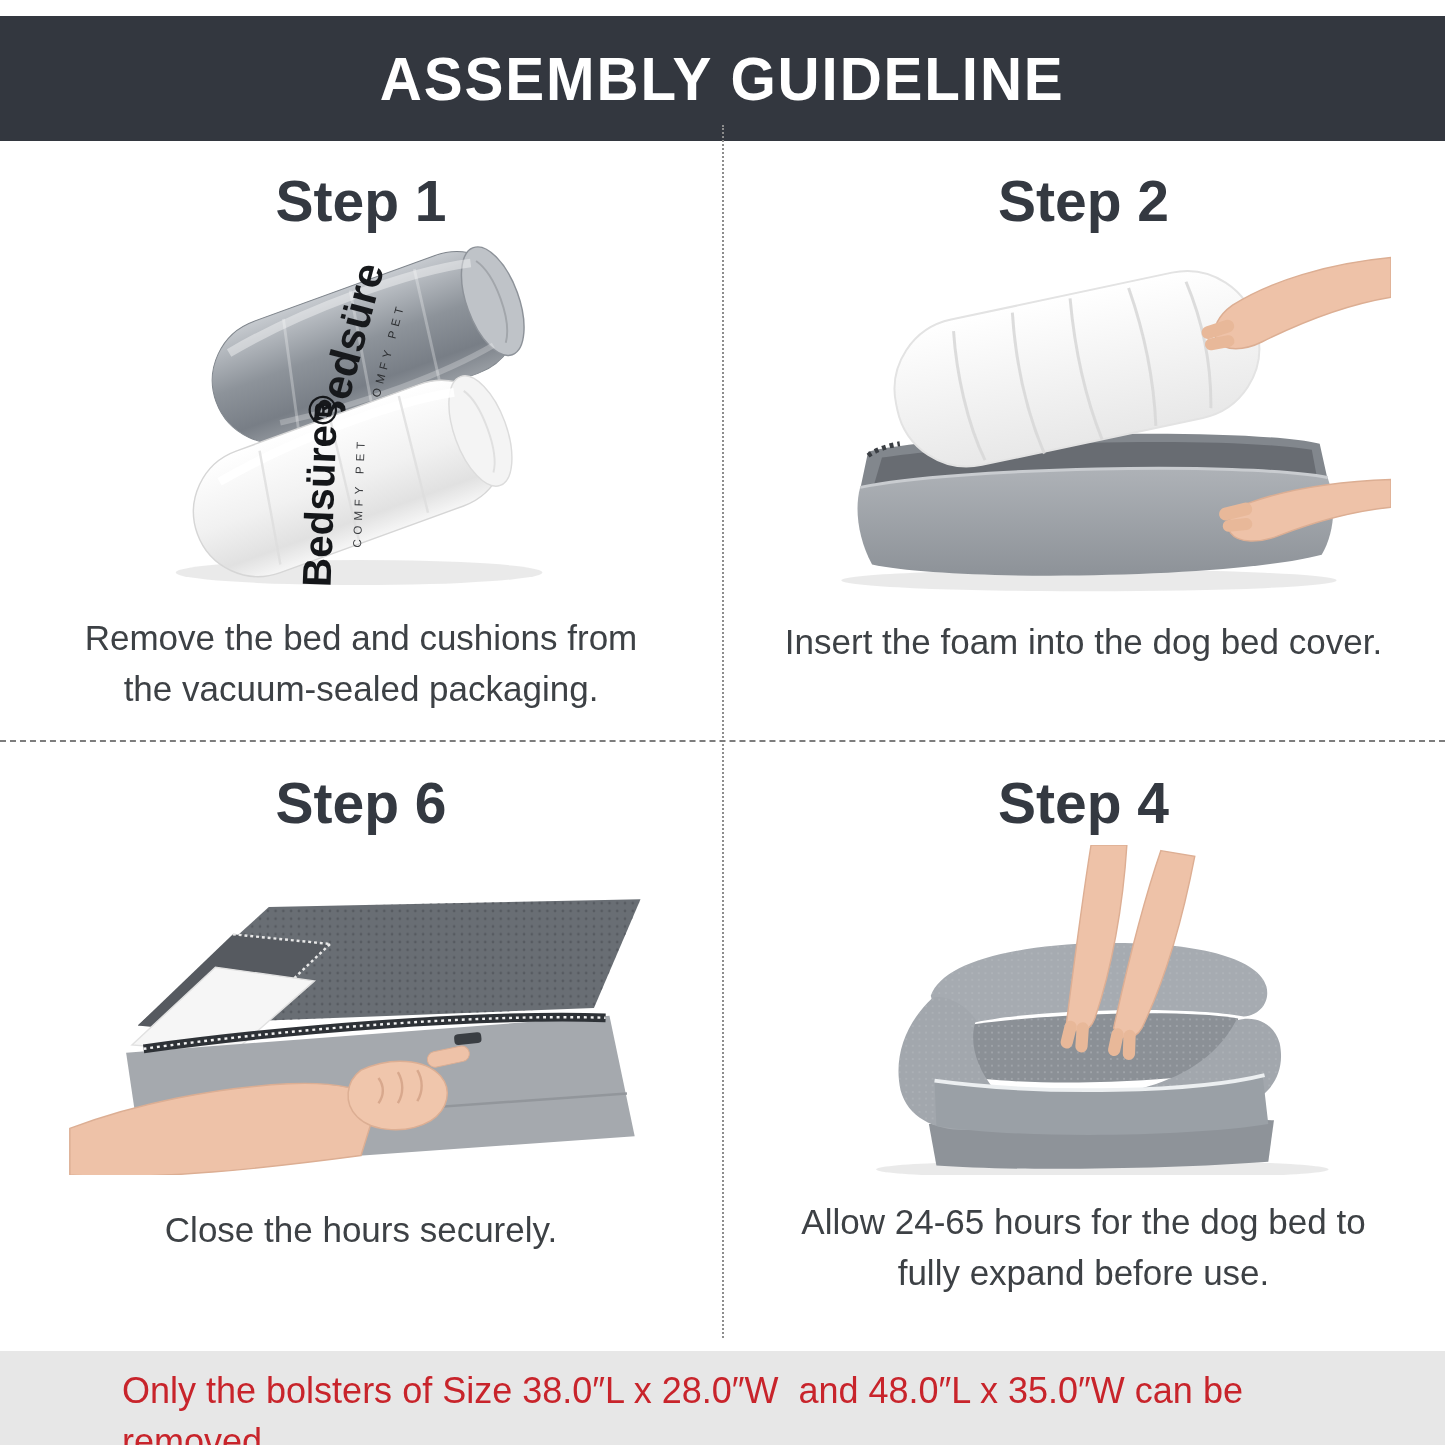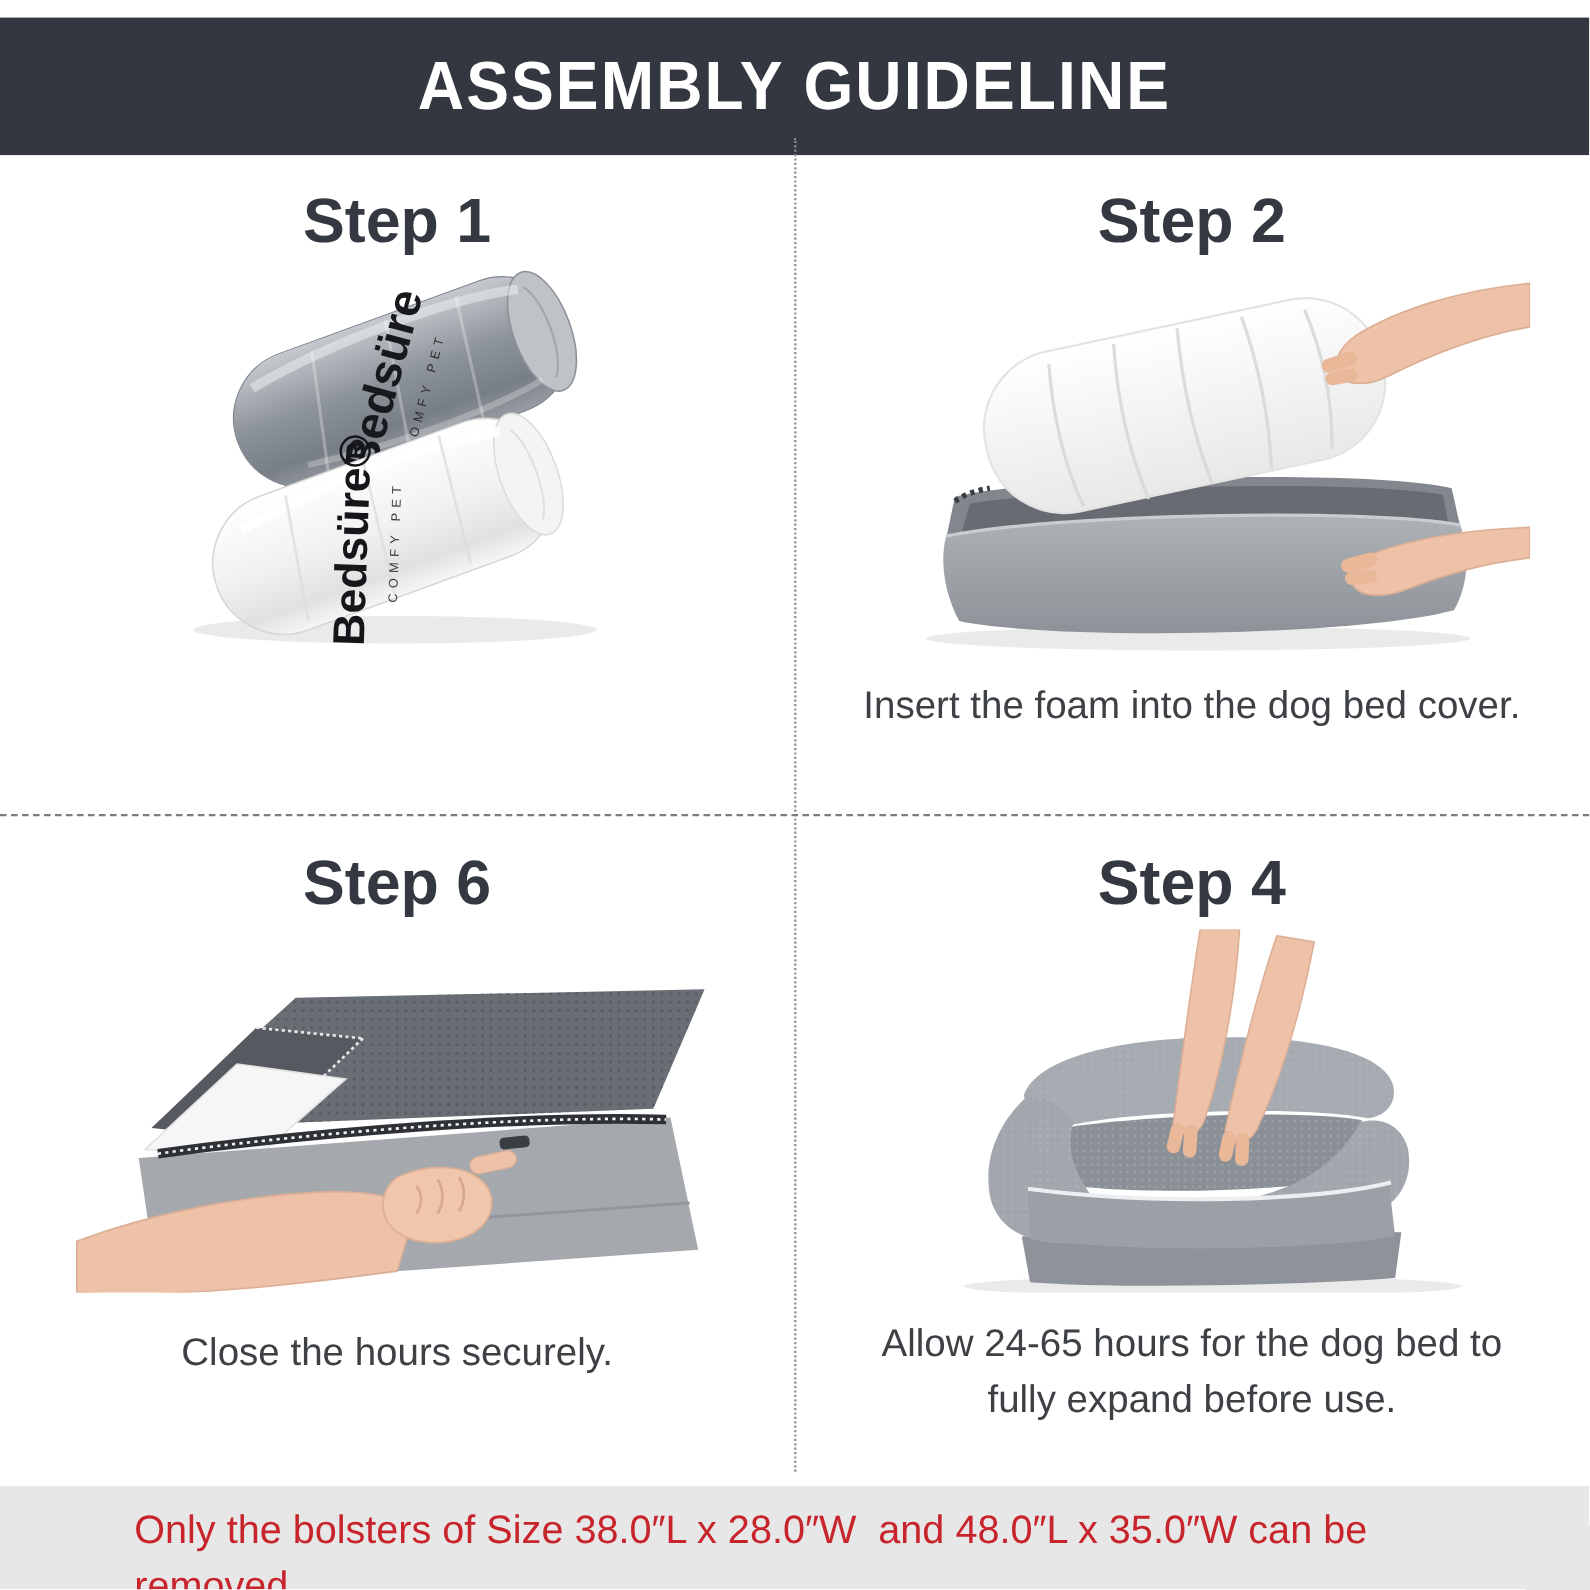--- a/index.html
+++ b/index.html
@@ -94,20 +94,21 @@
             <path d="M340,184 C353,203 353,255 340,274" fill="none" stroke="#e0e0e0" stroke-width="2"></path>
             <path d="M70,186 C160,170 270,170 330,182" fill="none" stroke="#ffffff" stroke-width="9" opacity="0.9"></path>
             <path d="M120,170 L100,288 M200,164 L185,292 M275,166 L262,290" stroke="#dddddd" stroke-width="2.5" opacity="0.8" fill="none"></path>
             <g transform="rotate(-68 178 236)">
               <text x="178" y="236" text-anchor="middle" font-size="42" font-weight="bold" fill="#141619">Bedsüre®</text>
               <text x="178" y="266" text-anchor="middle" font-size="12" letter-spacing="5" fill="#3a3c3f">COMFY PET</text>
             </g>
           </g>
         </svg>
       </div>
+      <p class="caption cap1">Remove the bed and cushions from the vacuum-sealed packaging.</p>
     </section>
 
     <section class="cell row1">
       <h2>Step 2</h2>
       <div class="figure">
         <svg width="614" height="352" viewBox="0 0 620 350" aria-label="insert-foam-into-cover-photo">
           <defs>
             <linearGradient id="coverFront" x1="0" y1="0" x2="0" y2="1">
               <stop offset="0" stop-color="#aeb2b7"></stop>
                 <stop offset="1" stop-color="#8d9298"></stop>

